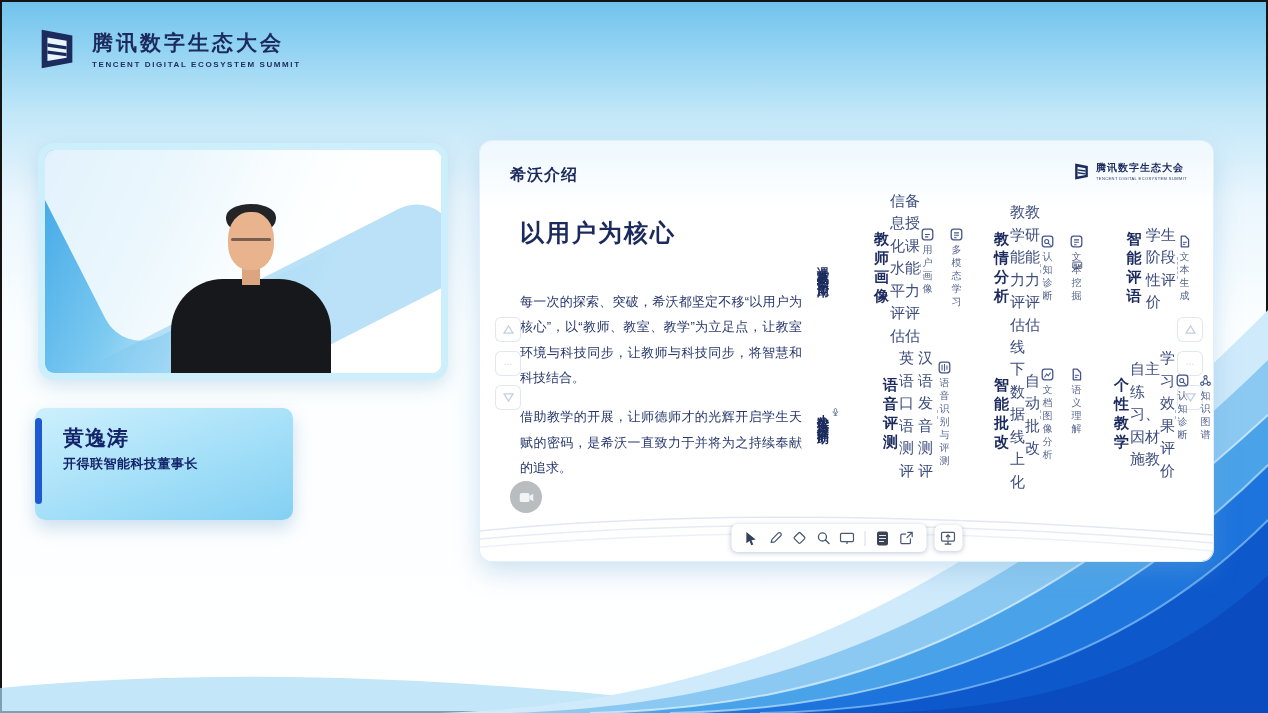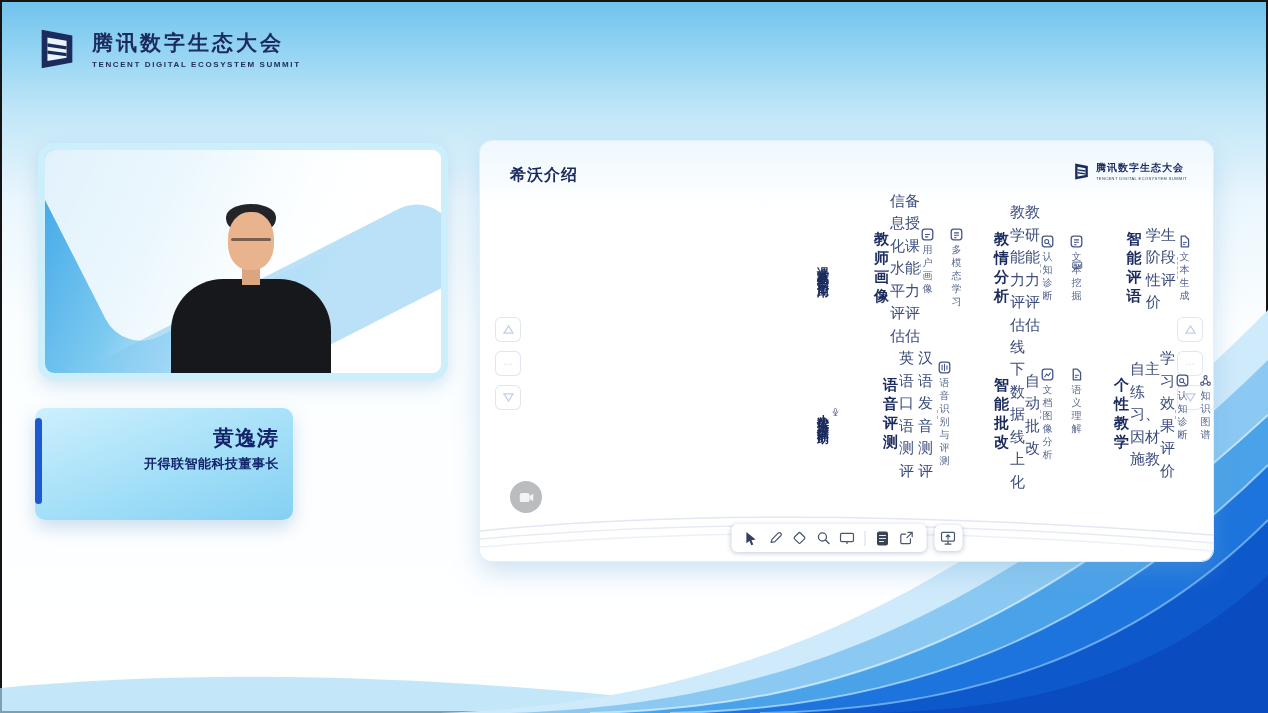--- a/index.html
+++ b/index.html
@@ -31,21 +31,21 @@
   .p-neck{position:absolute;bottom:88px;left:calc(52% - 9px);width:18px;height:18px;background:#dba67f;}
   .p-head{position:absolute;top:62px;left:calc(52% - 23px);width:46px;height:58px;
     background:#e9b48d;border-radius:46% 46% 44% 44%;}
   .p-hair{position:absolute;top:54px;left:calc(52% - 25px);width:50px;height:26px;
     background:#232428;border-radius:50% 50% 12px 12px;}
   .p-glasses{position:absolute;top:88px;left:calc(52% - 20px);width:40px;height:3px;
     background:rgba(45,38,36,.6);border-radius:2px;}
   
   .spk-card{position:absolute;left:35px;top:408px;width:258px;height:112px;border-radius:10px;
     background:linear-gradient(160deg,#cdf0fd 0%,#a3dff8 55%,#84d0f3 100%);
-    box-shadow:0 8px 18px rgba(90,150,200,.3);padding:16px 14px 0 28px;text-align:right;}
+    box-shadow:0 8px 18px rgba(90,150,200,.3);padding:16px 14px 0 28px;}
   .spk-bar{position:absolute;left:0;top:10px;width:7px;height:86px;border-radius:4px;background:#1d59d0;}
   .spk-name{font-size:21px;font-weight:bold;color:#14246b;letter-spacing:1px;}
   .spk-line{font-size:13px;font-weight:bold;color:#14246b;margin-top:7px;letter-spacing:.5px;}
   
   .slide{position:absolute;left:480px;top:141px;width:733px;height:420px;border-radius:12px;
     background:linear-gradient(180deg,#eef8fe 0%,#ffffff 16%);
     box-shadow:0 0 0 1px #e1f0fb,0 10px 26px rgba(110,170,215,.35);overflow:hidden;}
   .slide-header{position:absolute;left:30px;top:24px;font-size:16px;font-weight:bold;color:#1c2b5e;letter-spacing:1px;}
   .slide-logo{position:absolute;right:26px;top:20px;display:flex;align-items:center;gap:5px;}
   .slide-logo .t1{font-size:10px;font-weight:bold;color:#1c2b5e;letter-spacing:1px;}
@@ -145,20 +145,25 @@
         <path d="M14 12 L34 15.5 V33 L14 36.5 Z" fill="#eaf4fb"></path>
         <path d="M14 18 L34 21 V24.4 L14 21.6 Z" fill="#1c2b5e"></path>
         <path d="M14 25.5 L34 28.2 V31.6 L14 29 Z" fill="#1c2b5e"></path>
       </svg>
       <div>
         <div class="t1">腾讯数字生态大会</div>
         <div class="t2">TENCENT DIGITAL ECOSYSTEM SUMMIT</div>
       </div>
     </div>
 
+    <div class="slide-left">
+      <div class="slide-h1">以用户为核心</div>
+      <div class="slide-p first">每一次的探索、突破，希沃都坚定不移“以用户为核心”，以“教师、教室、教学”为立足点，让教室环境与科技同步，让教师与科技同步，将智慧和科技结合。</div>
+      <div class="slide-p">借助教学的开展，让师德师才的光辉开启学生天赋的密码，是希沃一直致力于并将为之持续奉献的追求。</div>
+    </div>
 
     <div class="nav-stack left">
       <button class="nav-btn">
         <svg width="11" height="9" viewBox="0 0 12 10">
             <path d="M6 1 L11 9 H1 Z" fill="none" stroke="#c4cfe2" stroke-width="1.4"></path>
           </svg>
       </button>
       <button class="nav-btn">⋯</button>
       <button class="nav-btn">
         <svg width="11" height="9" viewBox="0 0 12 10">

